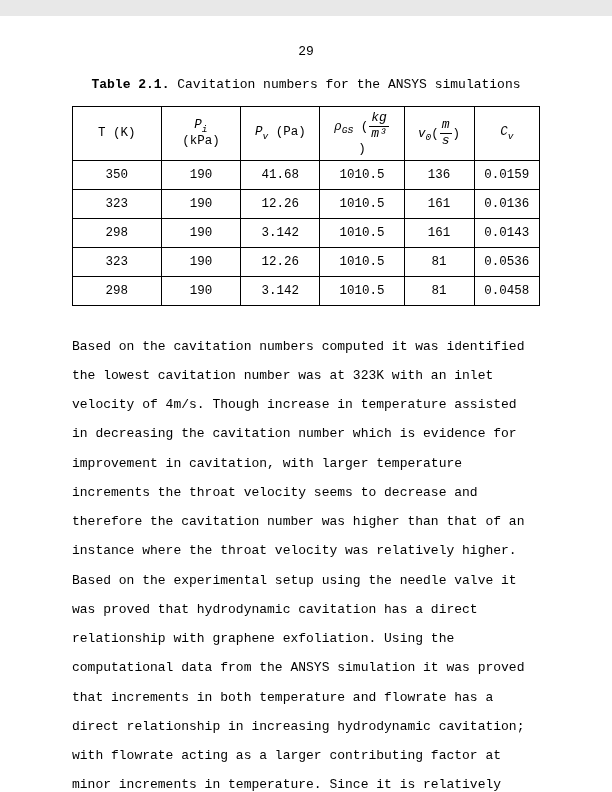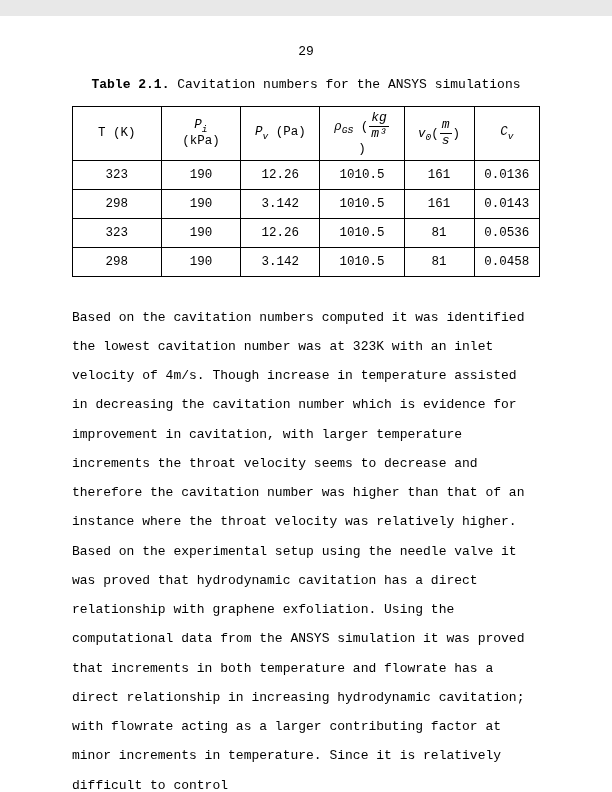--- a/index.html
+++ b/index.html
@@ -112,20 +112,28 @@
               <span class="bot">s</span>
             </span><span>)</span>
         </th>
         <th>
           <span class="mi">C</span><sub class="mi">v</sub>
         </th>
       </tr>
     </thead>
     <tbody>
       <tr>
+        <td>350</td>
+        <td>190</td>
+        <td>41.68</td>
+        <td>1010.5</td>
+        <td>136</td>
+        <td>0.0159</td>
+      </tr>
+      <tr>
         <td>323</td>
         <td>190</td>
         <td>12.26</td>
         <td>1010.5</td>
         <td>161</td>
         <td>0.0136</td>
       </tr>
       <tr>
         <td>298</td>
         <td>190</td>

